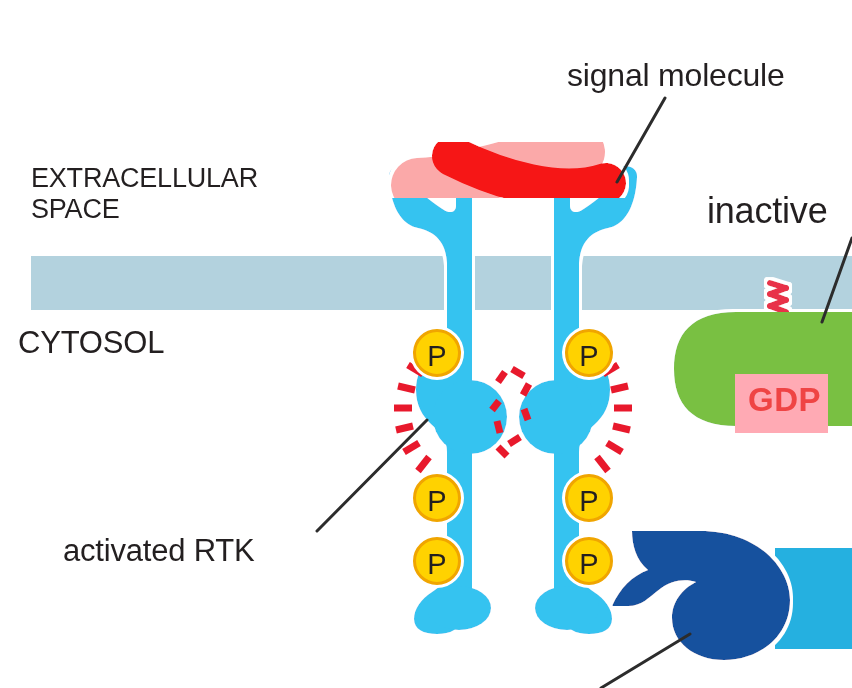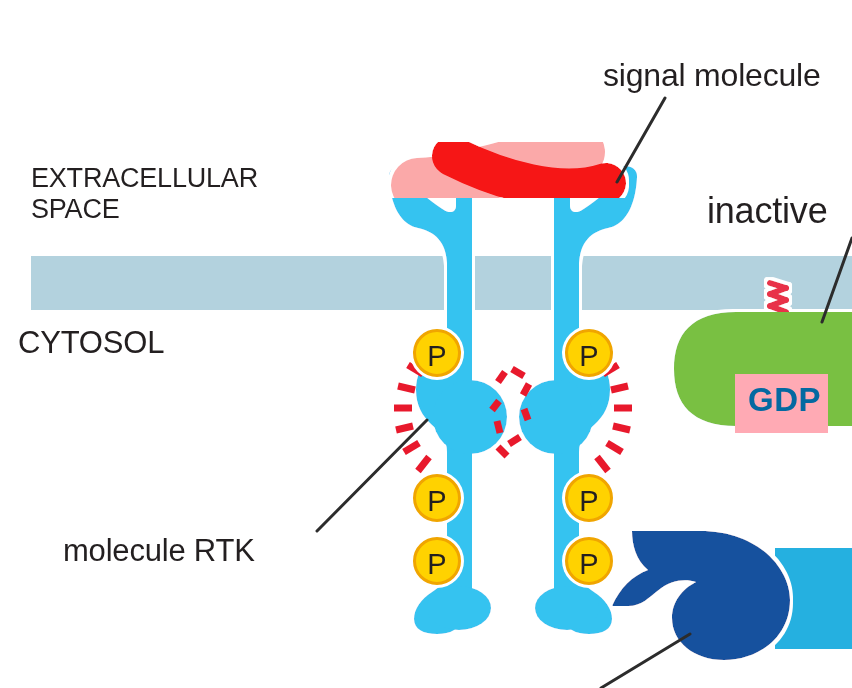--- a/index.html
+++ b/index.html
@@ -40,21 +40,20 @@
   }
   #label-cytosol {
     left: 18px;
     top: 325px;
     font-size: 31px;
   }
   #label-signal-molecule {
     left: 567px;
     top: 57px;
     font-size: 32px;
-    margin-left: 36px;
   }
   #label-inactive {
     left: 707px;
     top: 190px;
     font-size: 36px;
   }
   #label-activated-rtk {
     left: 63px;
     top: 533px;
     font-size: 31px;
@@ -67,21 +66,21 @@
     color: #231f20;
     text-align: center;
     width: 48px;
     line-height: 48px;
   }
   .gdptext {
     position: absolute;
     font-family: "Liberation Sans", sans-serif;
     font-size: 33px;
     font-weight: 700;
-    color: #0369a1;
+    color: #ef4444;
     letter-spacing: 0.5px;
   }
 </style>
 </head>
 <body>
 
 <div id="canvas">
 
   <svg class="layer" viewBox="0 0 852 688">
 
@@ -234,21 +233,21 @@
   </svg>
 
   <div class="lbl" id="label-extracellular"><span>EXTRACELLULAR</span><br><span>SPACE</span></div>
 
   <div class="lbl" id="label-cytosol">CYTOSOL</div>
 
   <div class="lbl" id="label-signal-molecule">signal molecule</div>
 
   <div class="lbl" id="label-inactive">inactive</div>
 
-  <div class="lbl" id="label-activated-rtk">molecule RTK</div>
+  <div class="lbl" id="label-activated-rtk">activated RTK</div>
 
   <div class="gdptext" id="gdp-label" style="left:748px; top:381px;">GDP</div>
 
   <div id="phosphates">
       <div class="ptext" style="position: absolute; left: 413px; top: 329px; width: 48px; height: 48px; line-height: 48px; border-radius: 50%; background: rgb(255, 210, 0); border: 3px solid rgb(240, 165, 0); box-sizing: border-box; box-shadow: rgb(255, 255, 255) 0px 0px 0px 3px;">P</div>
       <div class="ptext" style="position: absolute; left: 413px; top: 474px; width: 48px; height: 48px; line-height: 48px; border-radius: 50%; background: rgb(255, 210, 0); border: 3px solid rgb(240, 165, 0); box-sizing: border-box; box-shadow: rgb(255, 255, 255) 0px 0px 0px 3px;">P</div>
       <div class="ptext" style="position: absolute; left: 413px; top: 537px; width: 48px; height: 48px; line-height: 48px; border-radius: 50%; background: rgb(255, 210, 0); border: 3px solid rgb(240, 165, 0); box-sizing: border-box; box-shadow: rgb(255, 255, 255) 0px 0px 0px 3px;">P</div>
       <div class="ptext" style="position: absolute; left: 565px; top: 329px; width: 48px; height: 48px; line-height: 48px; border-radius: 50%; background: rgb(255, 210, 0); border: 3px solid rgb(240, 165, 0); box-sizing: border-box; box-shadow: rgb(255, 255, 255) 0px 0px 0px 3px;">P</div>
       <div class="ptext" style="position: absolute; left: 565px; top: 474px; width: 48px; height: 48px; line-height: 48px; border-radius: 50%; background: rgb(255, 210, 0); border: 3px solid rgb(240, 165, 0); box-sizing: border-box; box-shadow: rgb(255, 255, 255) 0px 0px 0px 3px;">P</div>
       <div class="ptext" style="position: absolute; left: 565px; top: 537px; width: 48px; height: 48px; line-height: 48px; border-radius: 50%; background: rgb(255, 210, 0); border: 3px solid rgb(240, 165, 0); box-sizing: border-box; box-shadow: rgb(255, 255, 255) 0px 0px 0px 3px;">P</div>

